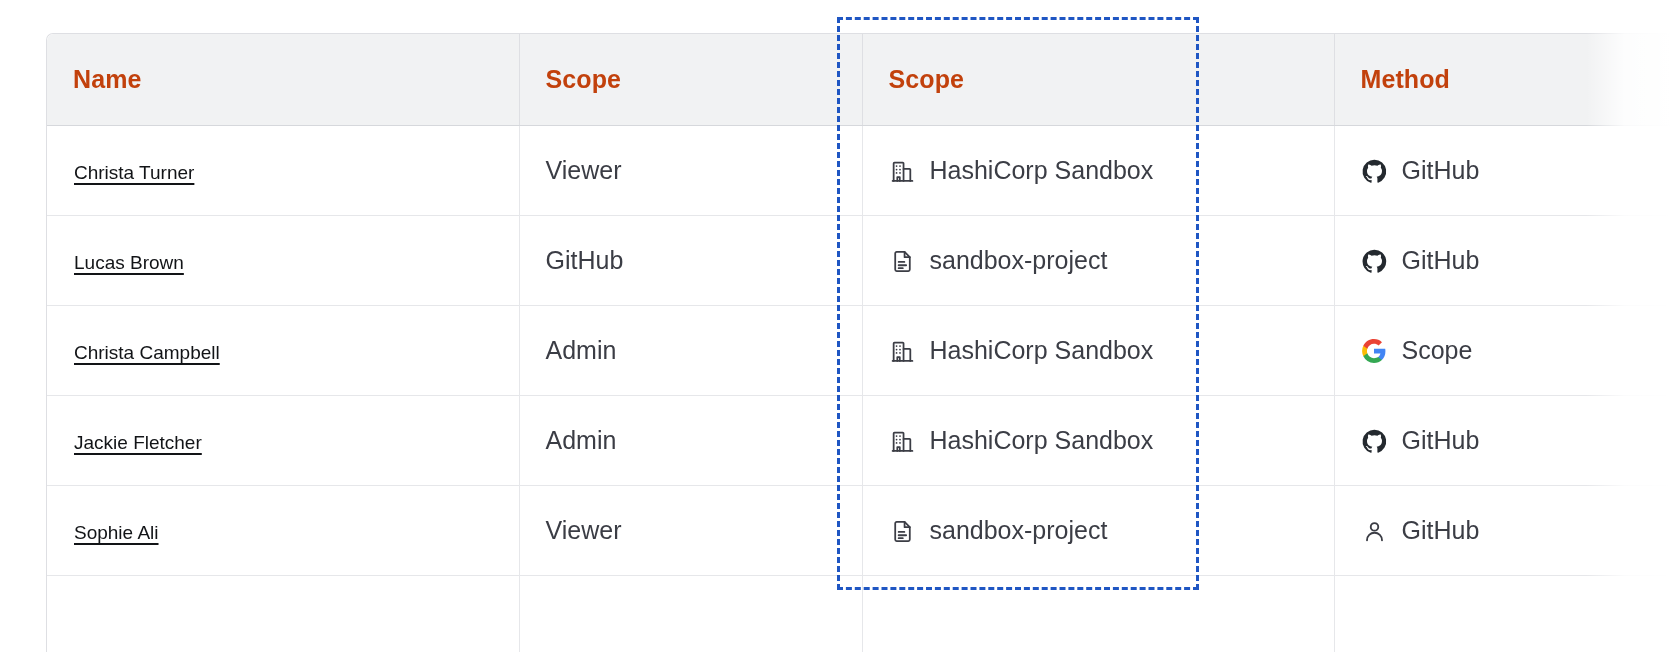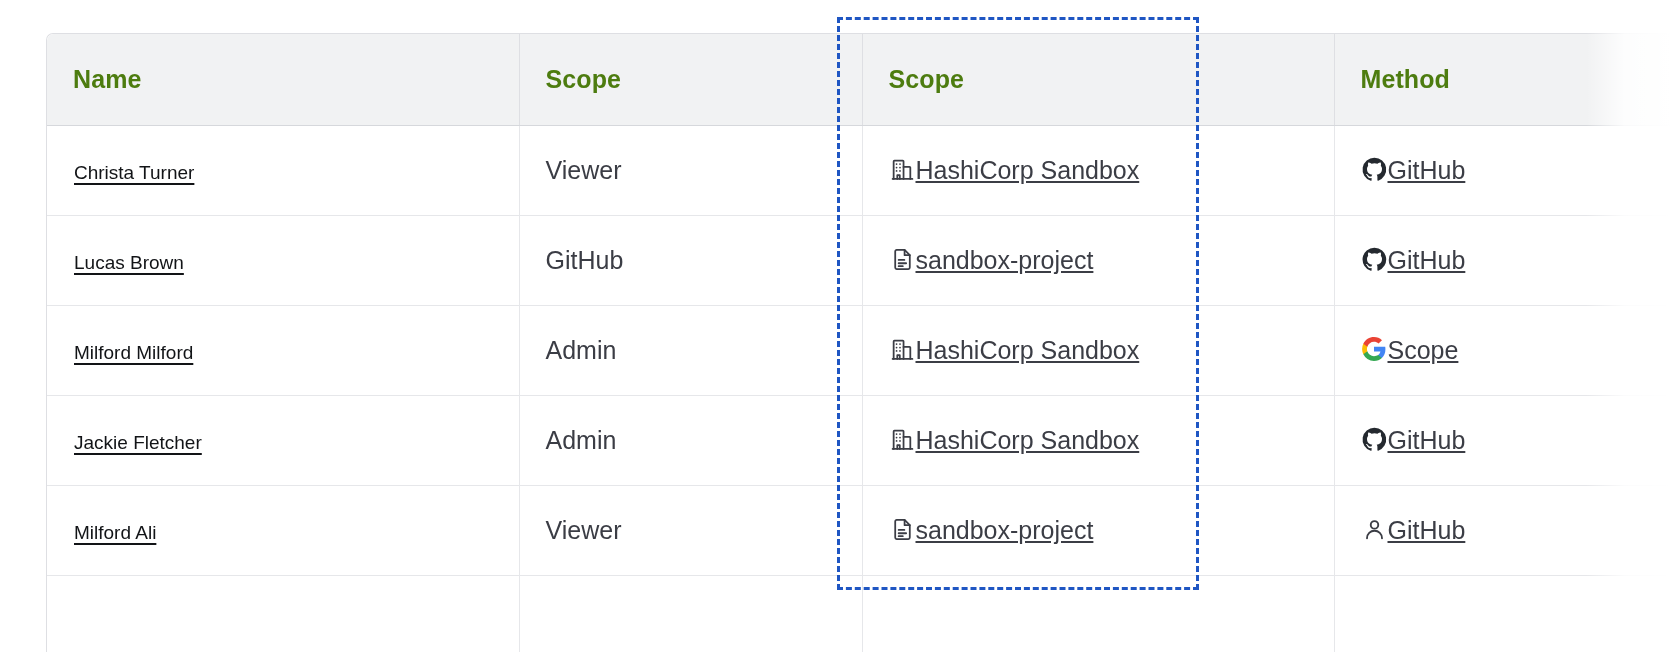--- a/index.html
+++ b/index.html
@@ -39,21 +39,21 @@
   table.members col.c-method { width: 413px; }
 
   thead th {
     background: #f1f2f3;
     height: 91px;
     padding: 0 0 0 26px;
     margin: 0;
     text-align: left;
     font-weight: bold;
     font-size: 25px;
-    color: #4d7c0f;
+    color: #c2410c;
     border-bottom: 1px solid #d6d8dc;
     border-right: 1px solid #dedfe3;
     box-sizing: border-box;
     vertical-align: middle;
     letter-spacing: 0.1px;
   }
   thead th.first { border-top-left-radius: 7px; }
 
   tbody td {
     height: 90px;
@@ -73,22 +73,22 @@
     color: #121417;
     text-decoration: underline;
     text-underline-offset: 4px;
     text-decoration-thickness: 2px;
     font-size: 19px;
     cursor: pointer;
   }
 
   .cellflex {
     display: flex;
-    align-items: flex-start;
-    text-decoration: underline;
+    align-items: flex-end;
+    gap: 14px;
   }
   .cellflex .ico {
     flex: 0 0 auto;
     display: inline-flex;
     align-items: center;
     justify-content: center;
     width: 27px;
     height: 27px;
   }
   .cellflex .lbl { color: #3b3d45; }
@@ -198,21 +198,21 @@
                   <path d="M12 1.5A10.5 10.5 0 0 0 8.68 22c.53.1.72-.22.72-.5v-1.9c-2.92.63-3.54-1.4-3.54-1.4-.48-1.22-1.17-1.55-1.17-1.55-.95-.65.07-.64.07-.64 1.06.08 1.61 1.09 1.61 1.09.94 1.6 2.46 1.14 3.06.87.1-.68.37-1.14.67-1.4-2.33-.27-4.78-1.17-4.78-5.18 0-1.15.4-2.08 1.07-2.82-.11-.27-.47-1.34.1-2.79 0 0 .88-.28 2.88 1.07a9.9 9.9 0 0 1 5.24 0c2-1.35 2.88-1.07 2.88-1.07.57 1.45.21 2.52.1 2.79.67.74 1.07 1.67 1.07 2.82 0 4.02-2.46 4.9-4.8 5.17.38.33.72.97.72 1.96v2.9c0 .29.19.62.73.51A10.5 10.5 0 0 0 12 1.5z"></path>
                 </svg>
               </span>
               <span class="lbl">GitHub</span>
             </span>
           </td>
         </tr>
 
         <tr>
           <td class="name-cell">
-            <a class="member-link">Milford Milford</a>
+            <a class="member-link">Christa Campbell</a>
           </td>
           <td>Admin</td>
           <td>
             <span class="cellflex">
               <span class="ico">
                 <svg width="25" height="25" viewBox="0 0 24 24" fill="none" stroke="#3b3d45" stroke-width="1.7" stroke-linecap="round" stroke-linejoin="round">
                   <path d="M3.5 21V4.2a.7.7 0 0 1 .7-.7h8.1a.7.7 0 0 1 .7.7V21"></path>
                   <path d="M13 9.5h5.8a.7.7 0 0 1 .7.7V21"></path>
                   <path d="M2.5 21h19"></path>
                   <path d="M6.3 6.8h.01M9.6 6.8h.01M6.3 10.1h.01M9.6 10.1h.01M6.3 13.4h.01M9.6 13.4h.01"></path>
@@ -263,21 +263,21 @@
                   <path d="M12 1.5A10.5 10.5 0 0 0 8.68 22c.53.1.72-.22.72-.5v-1.9c-2.92.63-3.54-1.4-3.54-1.4-.48-1.22-1.17-1.55-1.17-1.55-.95-.65.07-.64.07-.64 1.06.08 1.61 1.09 1.61 1.09.94 1.6 2.46 1.14 3.06.87.1-.68.37-1.14.67-1.4-2.33-.27-4.78-1.17-4.78-5.18 0-1.15.4-2.08 1.07-2.82-.11-.27-.47-1.34.1-2.79 0 0 .88-.28 2.88 1.07a9.9 9.9 0 0 1 5.24 0c2-1.35 2.88-1.07 2.88-1.07.57 1.45.21 2.52.1 2.79.67.74 1.07 1.67 1.07 2.82 0 4.02-2.46 4.9-4.8 5.17.38.33.72.97.72 1.96v2.9c0 .29.19.62.73.51A10.5 10.5 0 0 0 12 1.5z"></path>
                 </svg>
               </span>
               <span class="lbl">GitHub</span>
             </span>
           </td>
         </tr>
 
         <tr>
           <td class="name-cell">
-            <a class="member-link">Milford Ali</a>
+            <a class="member-link">Sophie Ali</a>
           </td>
           <td>Viewer</td>
           <td>
             <span class="cellflex">
               <span class="ico">
                 <svg width="25" height="25" viewBox="0 0 24 24" fill="none" stroke="#3b3d45" stroke-width="1.7" stroke-linecap="round" stroke-linejoin="round">
                   <path d="M14 2.8H6.4a1.4 1.4 0 0 0-1.4 1.4v15.6a1.4 1.4 0 0 0 1.4 1.4h11.2a1.4 1.4 0 0 0 1.4-1.4V7.8z"></path>
                   <path d="M14 2.8v5h5"></path>
                   <path d="M8.3 12.4h5.5M8.3 15.6h7.2M8.3 18.4h4"></path>
                 </svg>

